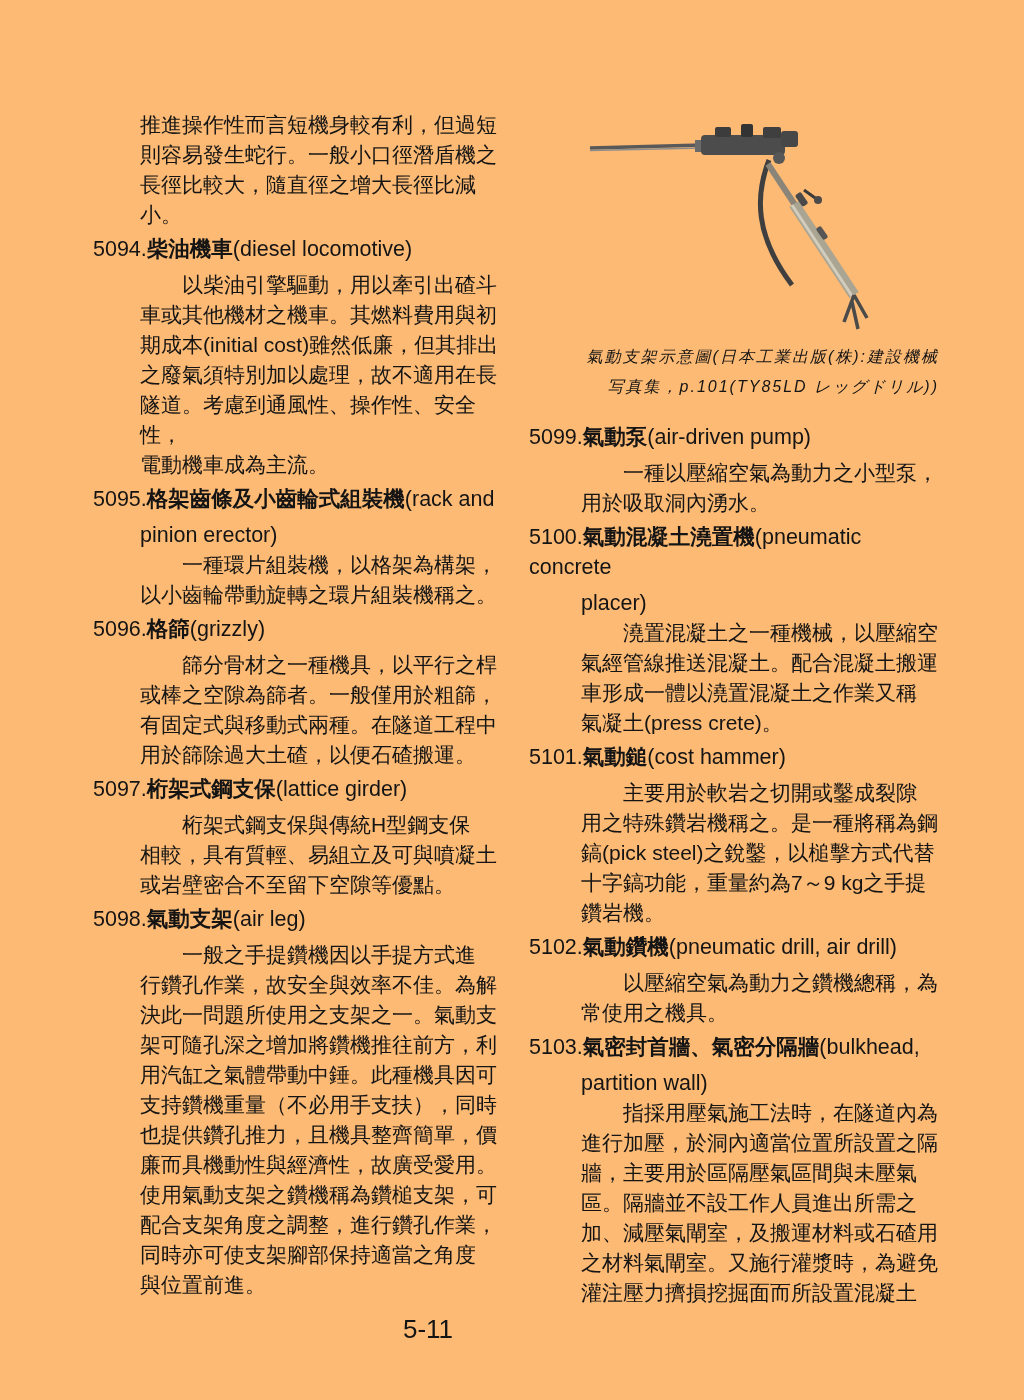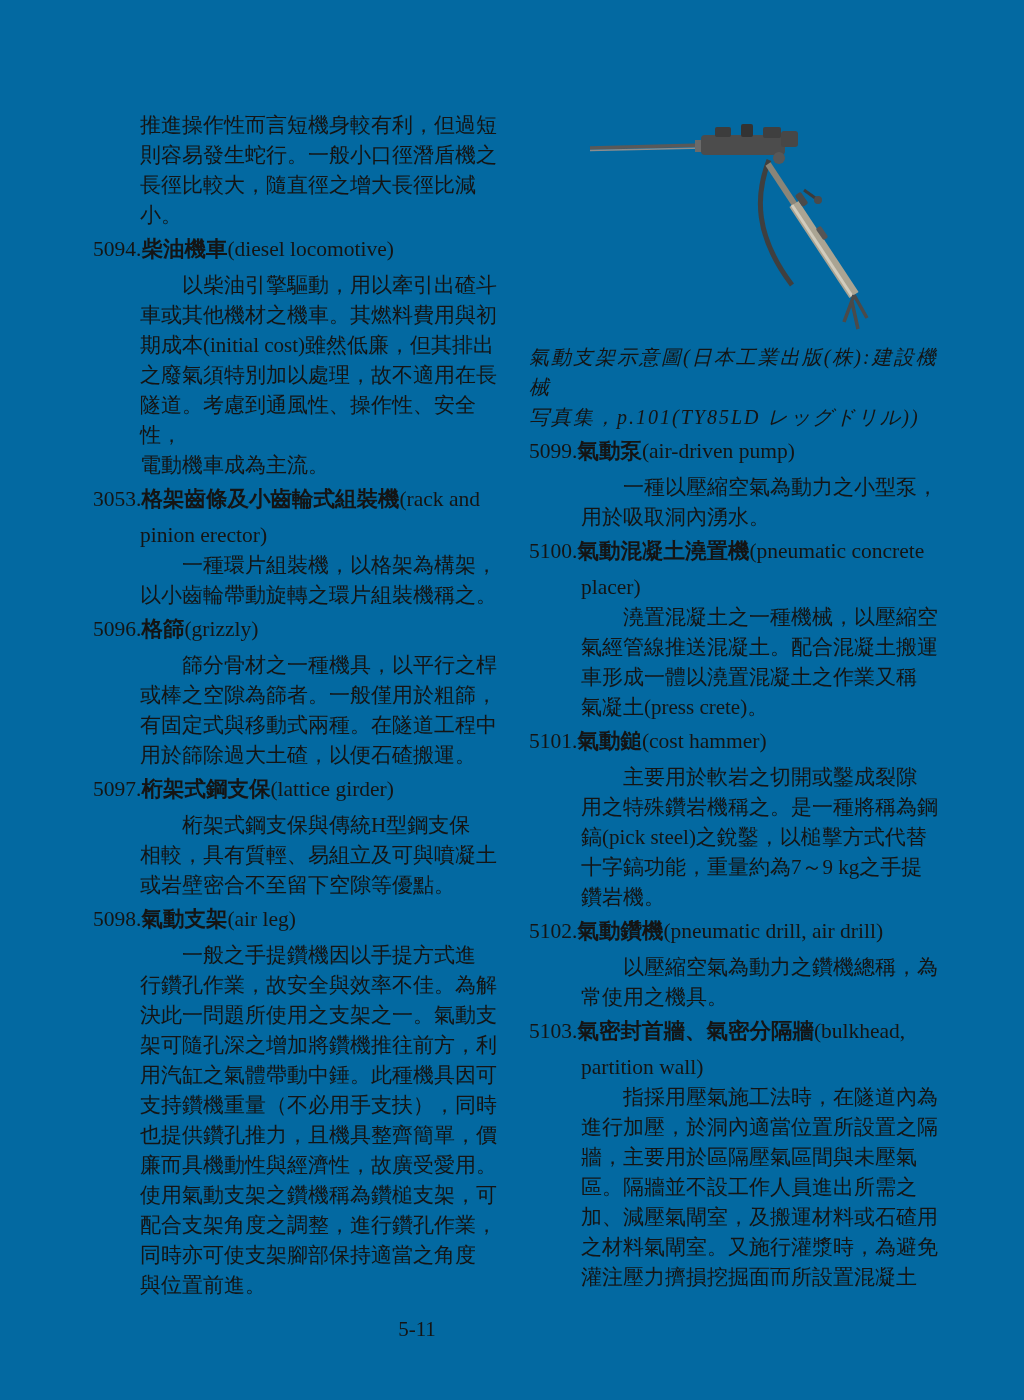--- a/index.html
+++ b/index.html
@@ -1,21 +1,21 @@
 <!DOCTYPE html>
 <html><head>
 <meta charset="utf-8">
 <style>
   html, body { margin:0; padding:0; background:#ffffff; }
   .page {
     position:relative;
     width:1024px; height:1400px;
-    background:#0369a1;
+    background:#fdba74;
     overflow:hidden;
-    font-family:Liberation Serif, serif;
+    font-family:Liberation Sans, sans-serif;
     color:#141414;
   }
   .col { position:absolute; }
   .col-left  { left:93px;  top:110px; width:414px; }
   .col-right { left:529px; top:104px; width:410px; }
 
   .cont-para {
     padding-left:47px;
     font-size:21px; line-height:30px;
     white-space:pre-line;
@@ -33,31 +33,31 @@
   .body {
     padding-left:47px;
     font-size:21px; line-height:30px;
     white-space:pre-line;
   }
   .col-right .body, .col-right .hdr2 { padding-left:52px; }
 
   .figure { position:relative; height:238px; }
   .figure svg { position:absolute; left:16px; top:0; }
   .caption {
-    text-align:left;
+    text-align:right;
     font-style:italic;
-    font-size:20px; line-height:30px;
+    font-size:16px; line-height:30px;
     letter-spacing:2px;
     white-space:pre-line;
-    margin:0 0 4px 0;
+    margin:0 0 20px 0;
   }
   .footer {
-    position:absolute; top:1314px; left:5px;
+    position:absolute; top:1314px; left:16px;
     width:824px; text-align:center;
-    font-size:21px; line-height:30px;
+    font-size:26px; line-height:30px;
   }
 </style>
 </head>
 <body>
 
 <div class="page">
 
   <div class="col col-left">
     <div class="cont-para">推進操作性而言短機身較有利，但過短
 則容易發生蛇行。一般小口徑潛盾機之
@@ -68,21 +68,21 @@
       <div class="hdr2"></div>
       <div class="body">　　以柴油引擎驅動，用以牽引出碴斗
 車或其他機材之機車。其燃料費用與初
 期成本(initial cost)雖然低廉，但其排出
 之廢氣須特別加以處理，故不適用在長
 隧道。考慮到通風性、操作性、安全性，
 電動機車成為主流。</div>
     </section>
 
     <section>
-      <h3 class="entry-header"><span>3053.</span><span class="term">格架齒條及小齒輪式組裝機</span><span>(rack and</span></h3>
+      <h3 class="entry-header"><span>5095.</span><span class="term">格架齒條及小齒輪式組裝機</span><span>(rack and</span></h3>
       <div class="hdr2">pinion erector)</div>
       <div class="body">　　一種環片組裝機，以格架為構架，
 以小齒輪帶動旋轉之環片組裝機稱之。</div>
     </section>
 
     <section>
       <h3 class="entry-header"><span>5096.</span><span class="term">格篩</span><span>(grizzly)</span></h3>
       <div class="hdr2"></div>
       <div class="body">　　篩分骨材之一種機具，以平行之桿
 或棒之空隙為篩者。一般僅用於粗篩，

